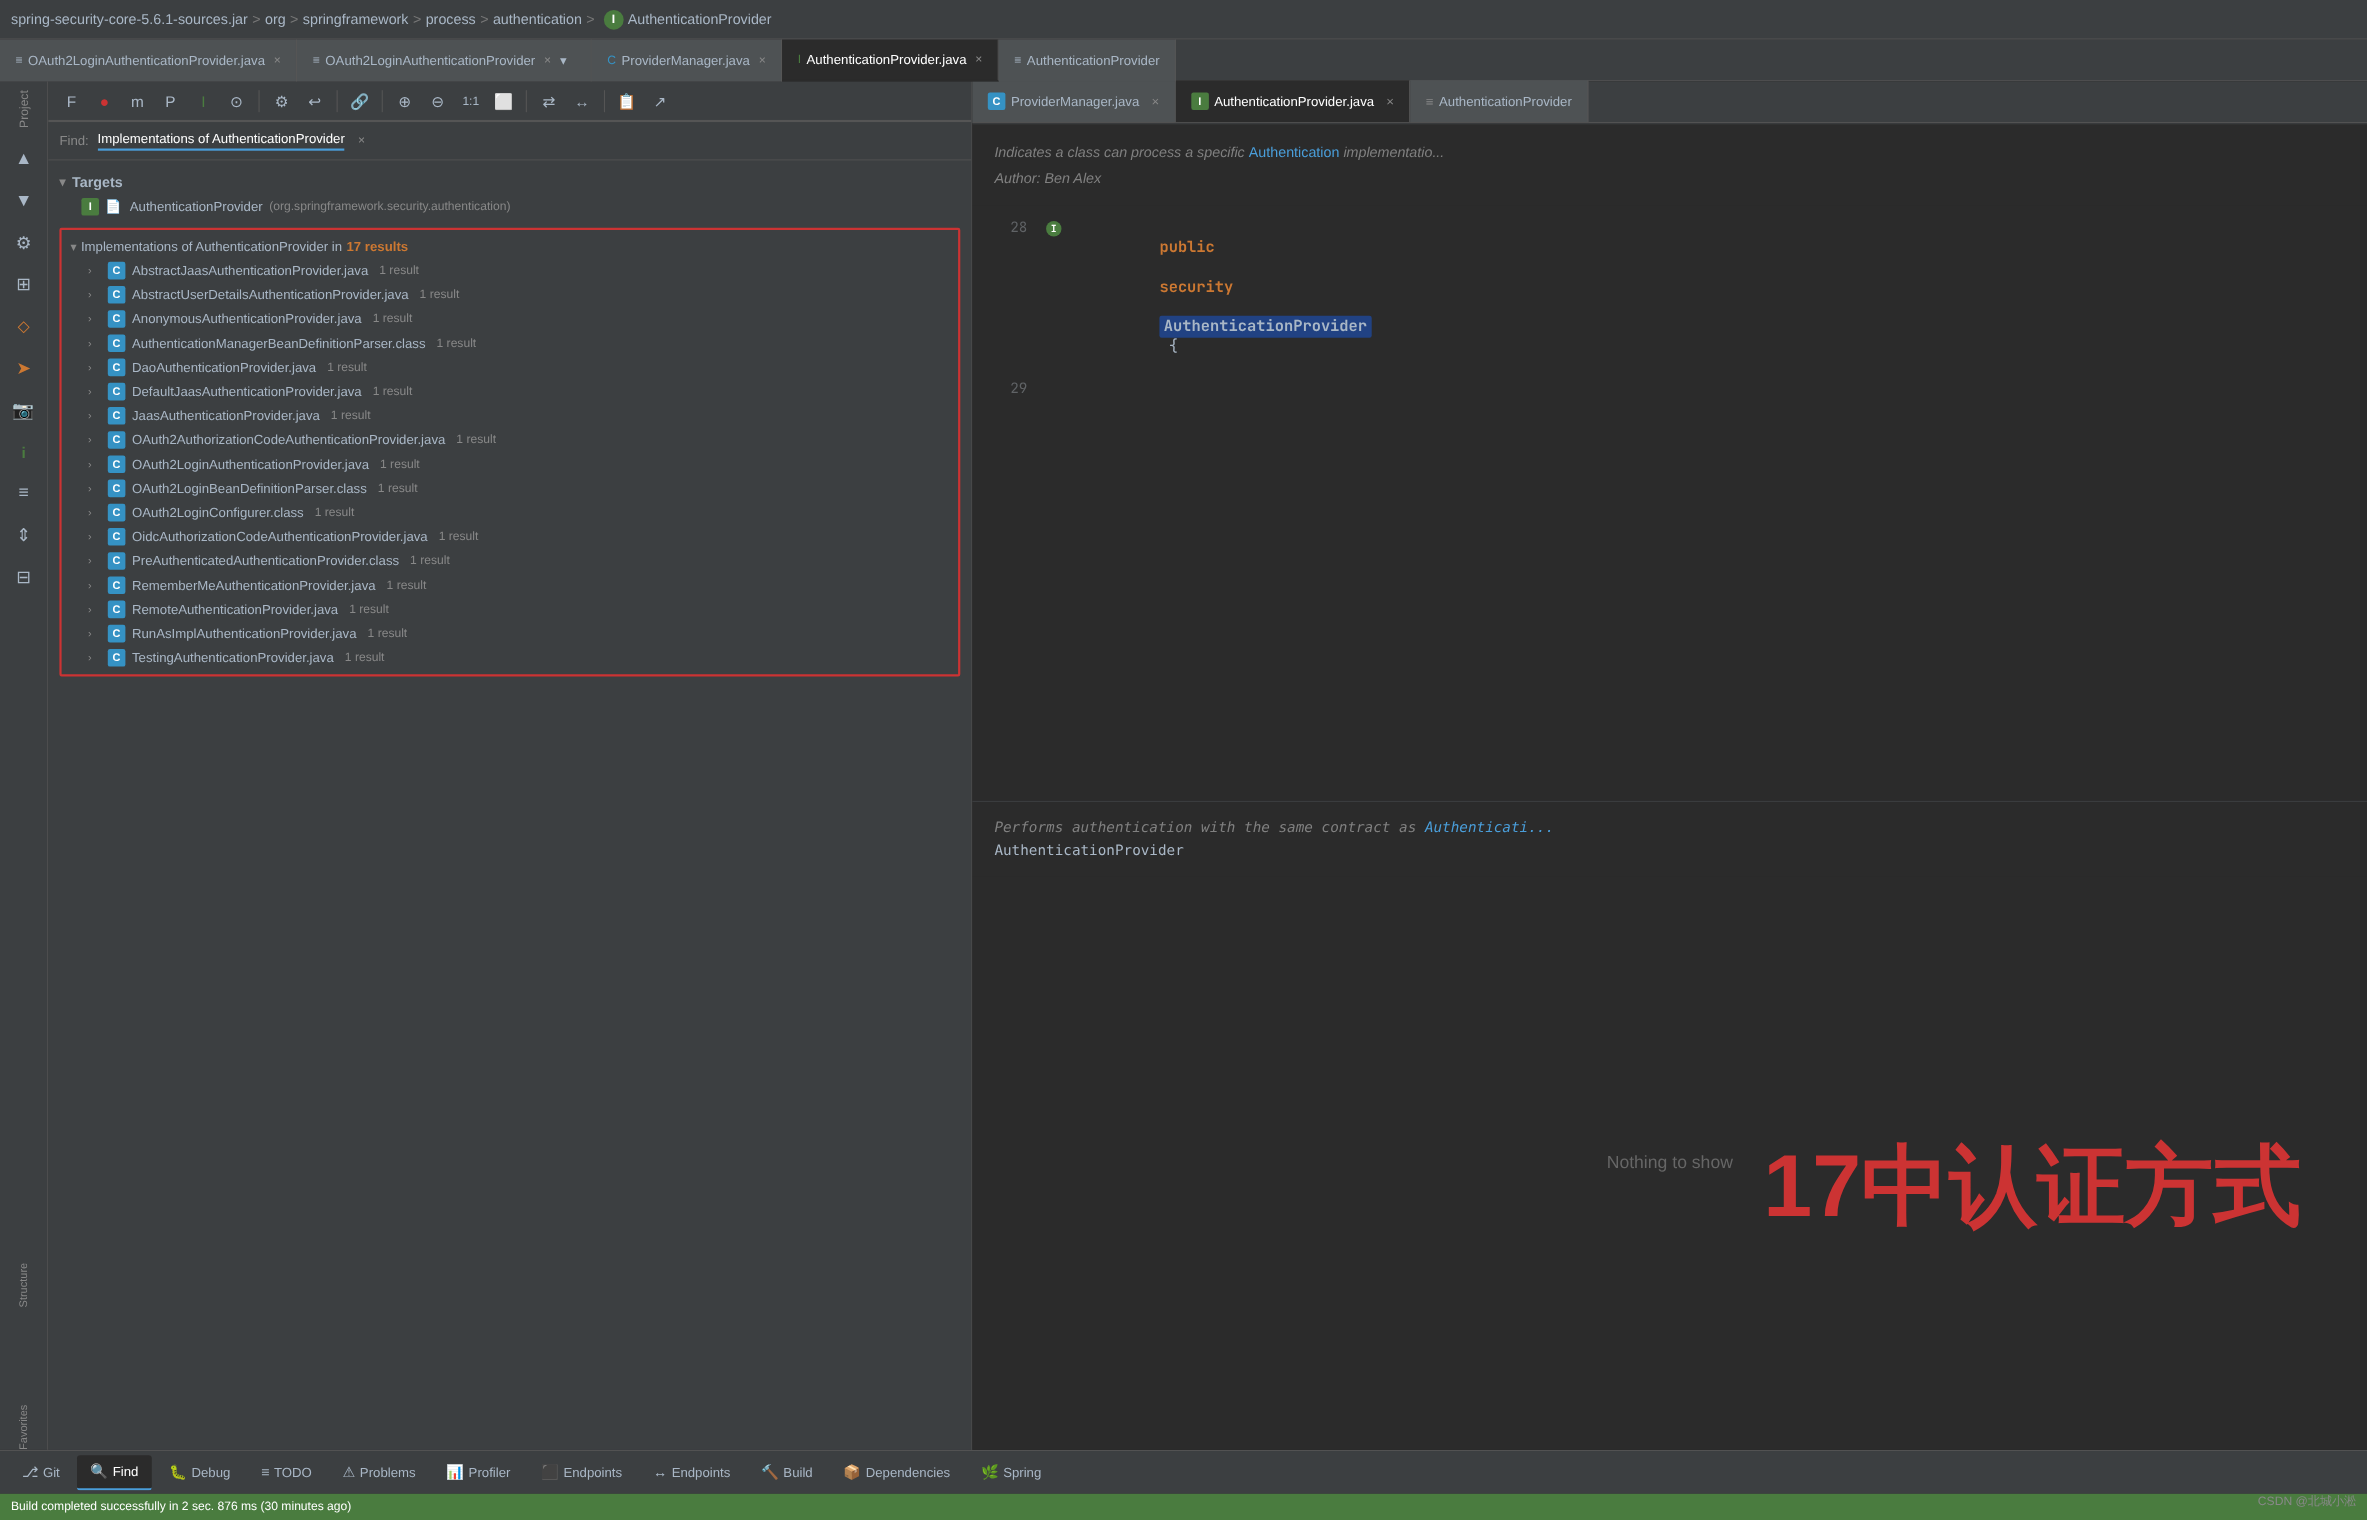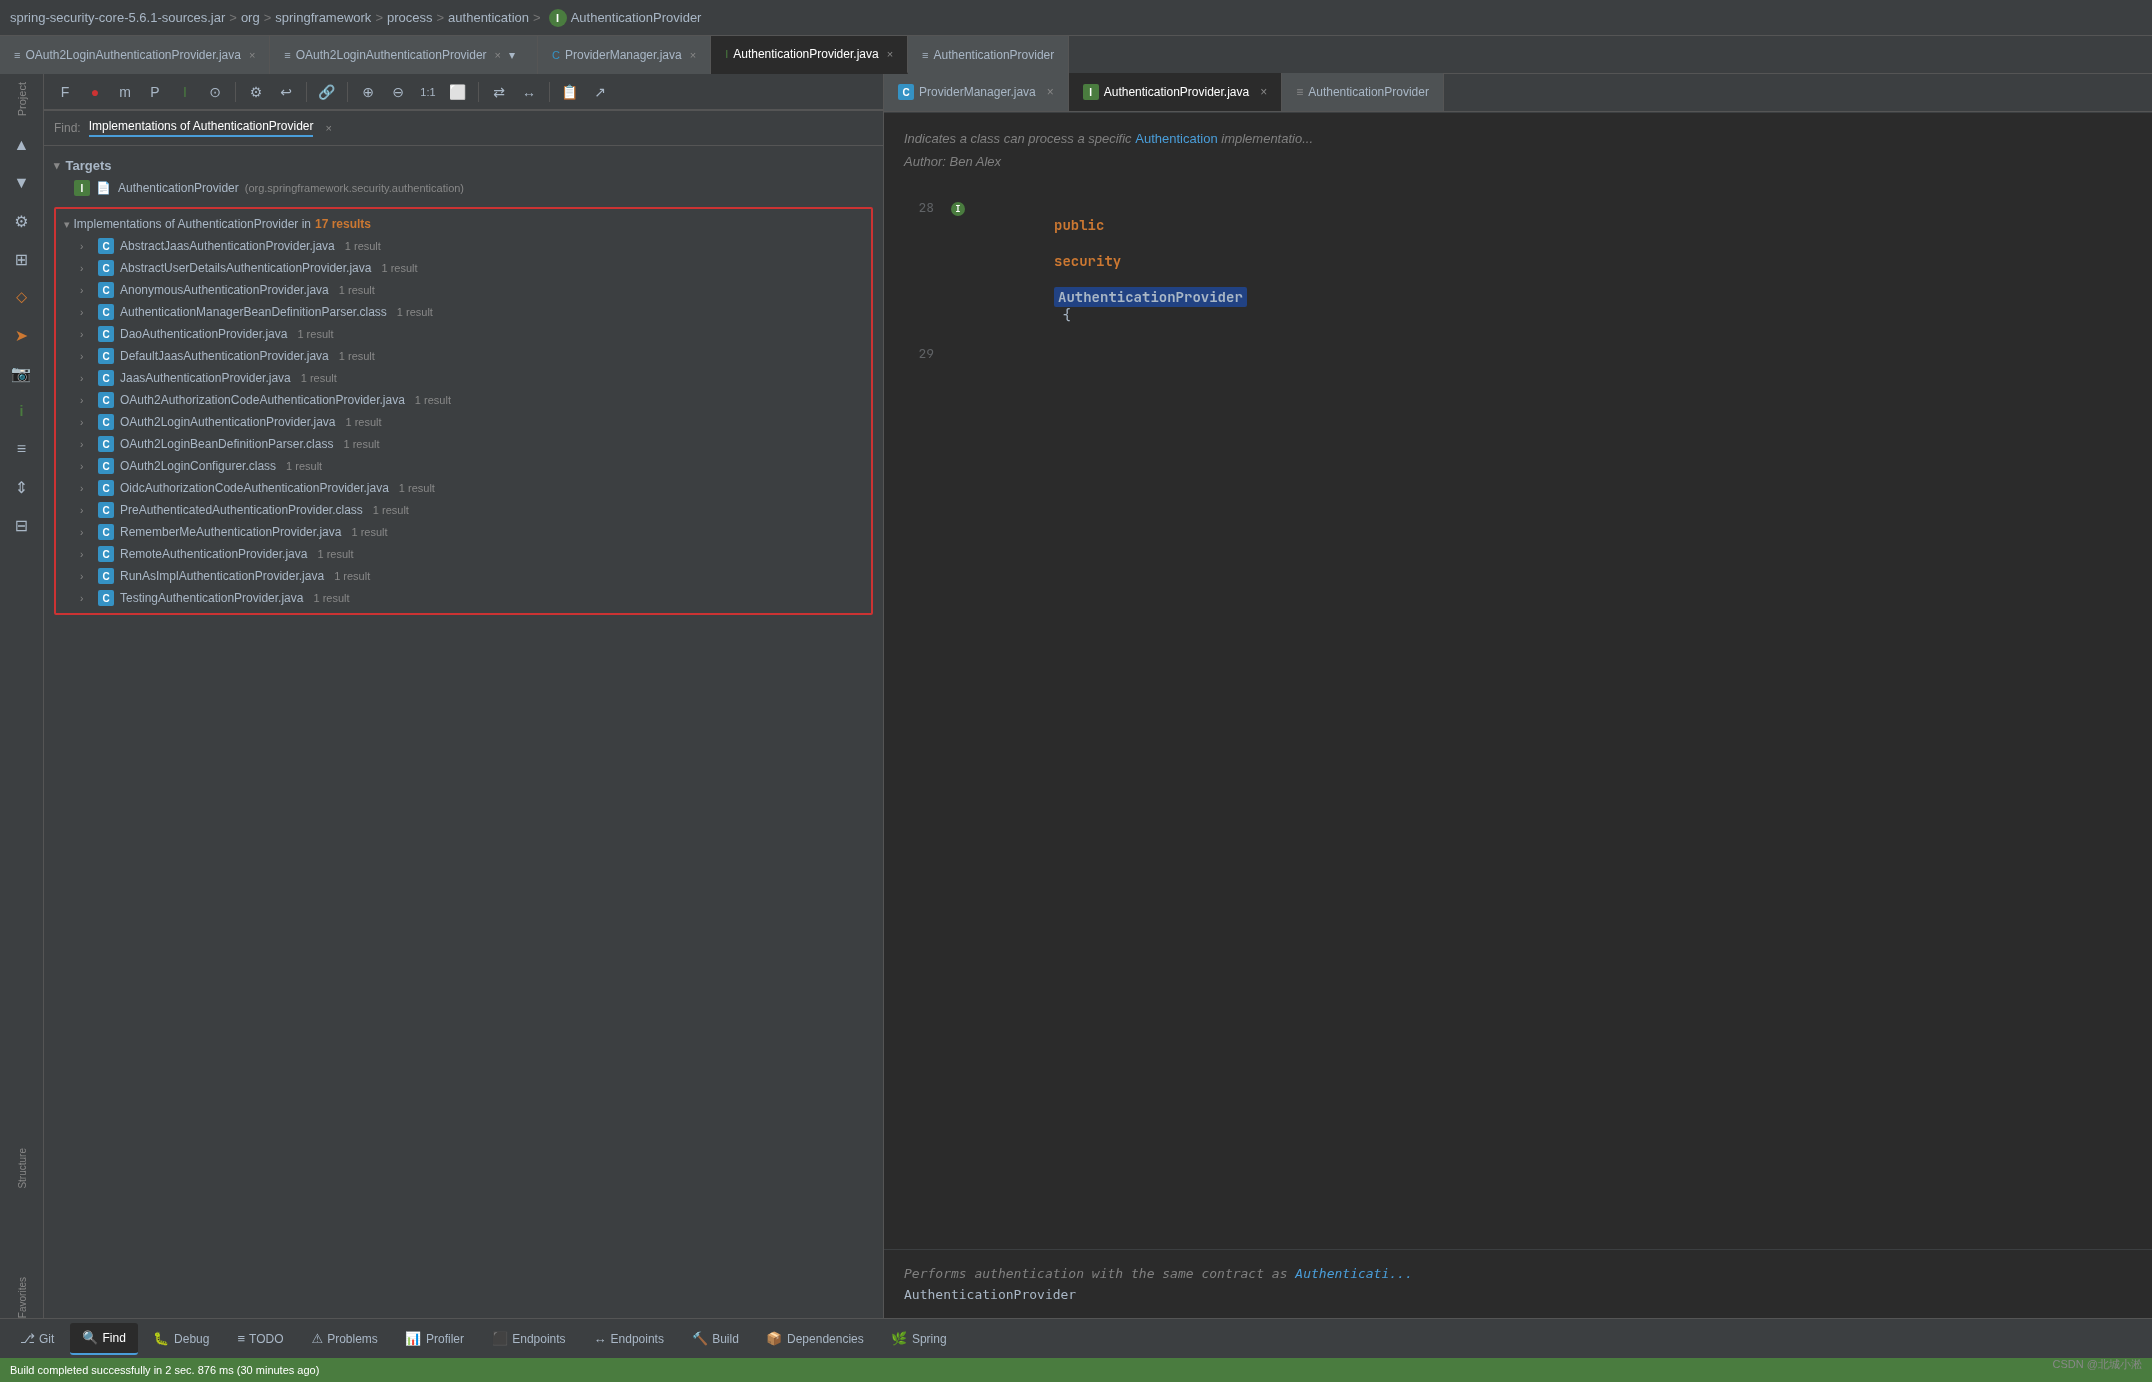--- a/index.html
+++ b/index.html
@@ -686,20 +686,24 @@
       </div>
     </div>
 
     <div style="padding: 16px 20px; background:#2b2b2b; border-top:1px solid #3c3f41;">
       <div style="color:#808080; font-style:italic; font-size:13px; font-family:Consolas,monospace;">
         Performs authentication with the same contract as <span class="link-blue">Authenticati...</span>
       </div>
       <div style="color:#a9b7c6; font-size:13px; margin-top:6px; font-family:Consolas,monospace;">AuthenticationProvider</div>
     </div>
 
+    <div style="flex:1; position:relative; display:flex; align-items:center; justify-content:center; background:#2b2b2b;">
+      <span style="color:#666; font-size:16px;">Nothing to show</span>
+      <div class="annotation-text">17中认证方式</div>
+    </div>
   </div>
 </div>
 
 <div class="bottom-toolbar">
   <div class="bottom-tab">
     <span class="icon">⎇</span>
     <span>Git</span>
   </div>
   <div class="bottom-tab active">
     <span class="icon">🔍</span>

